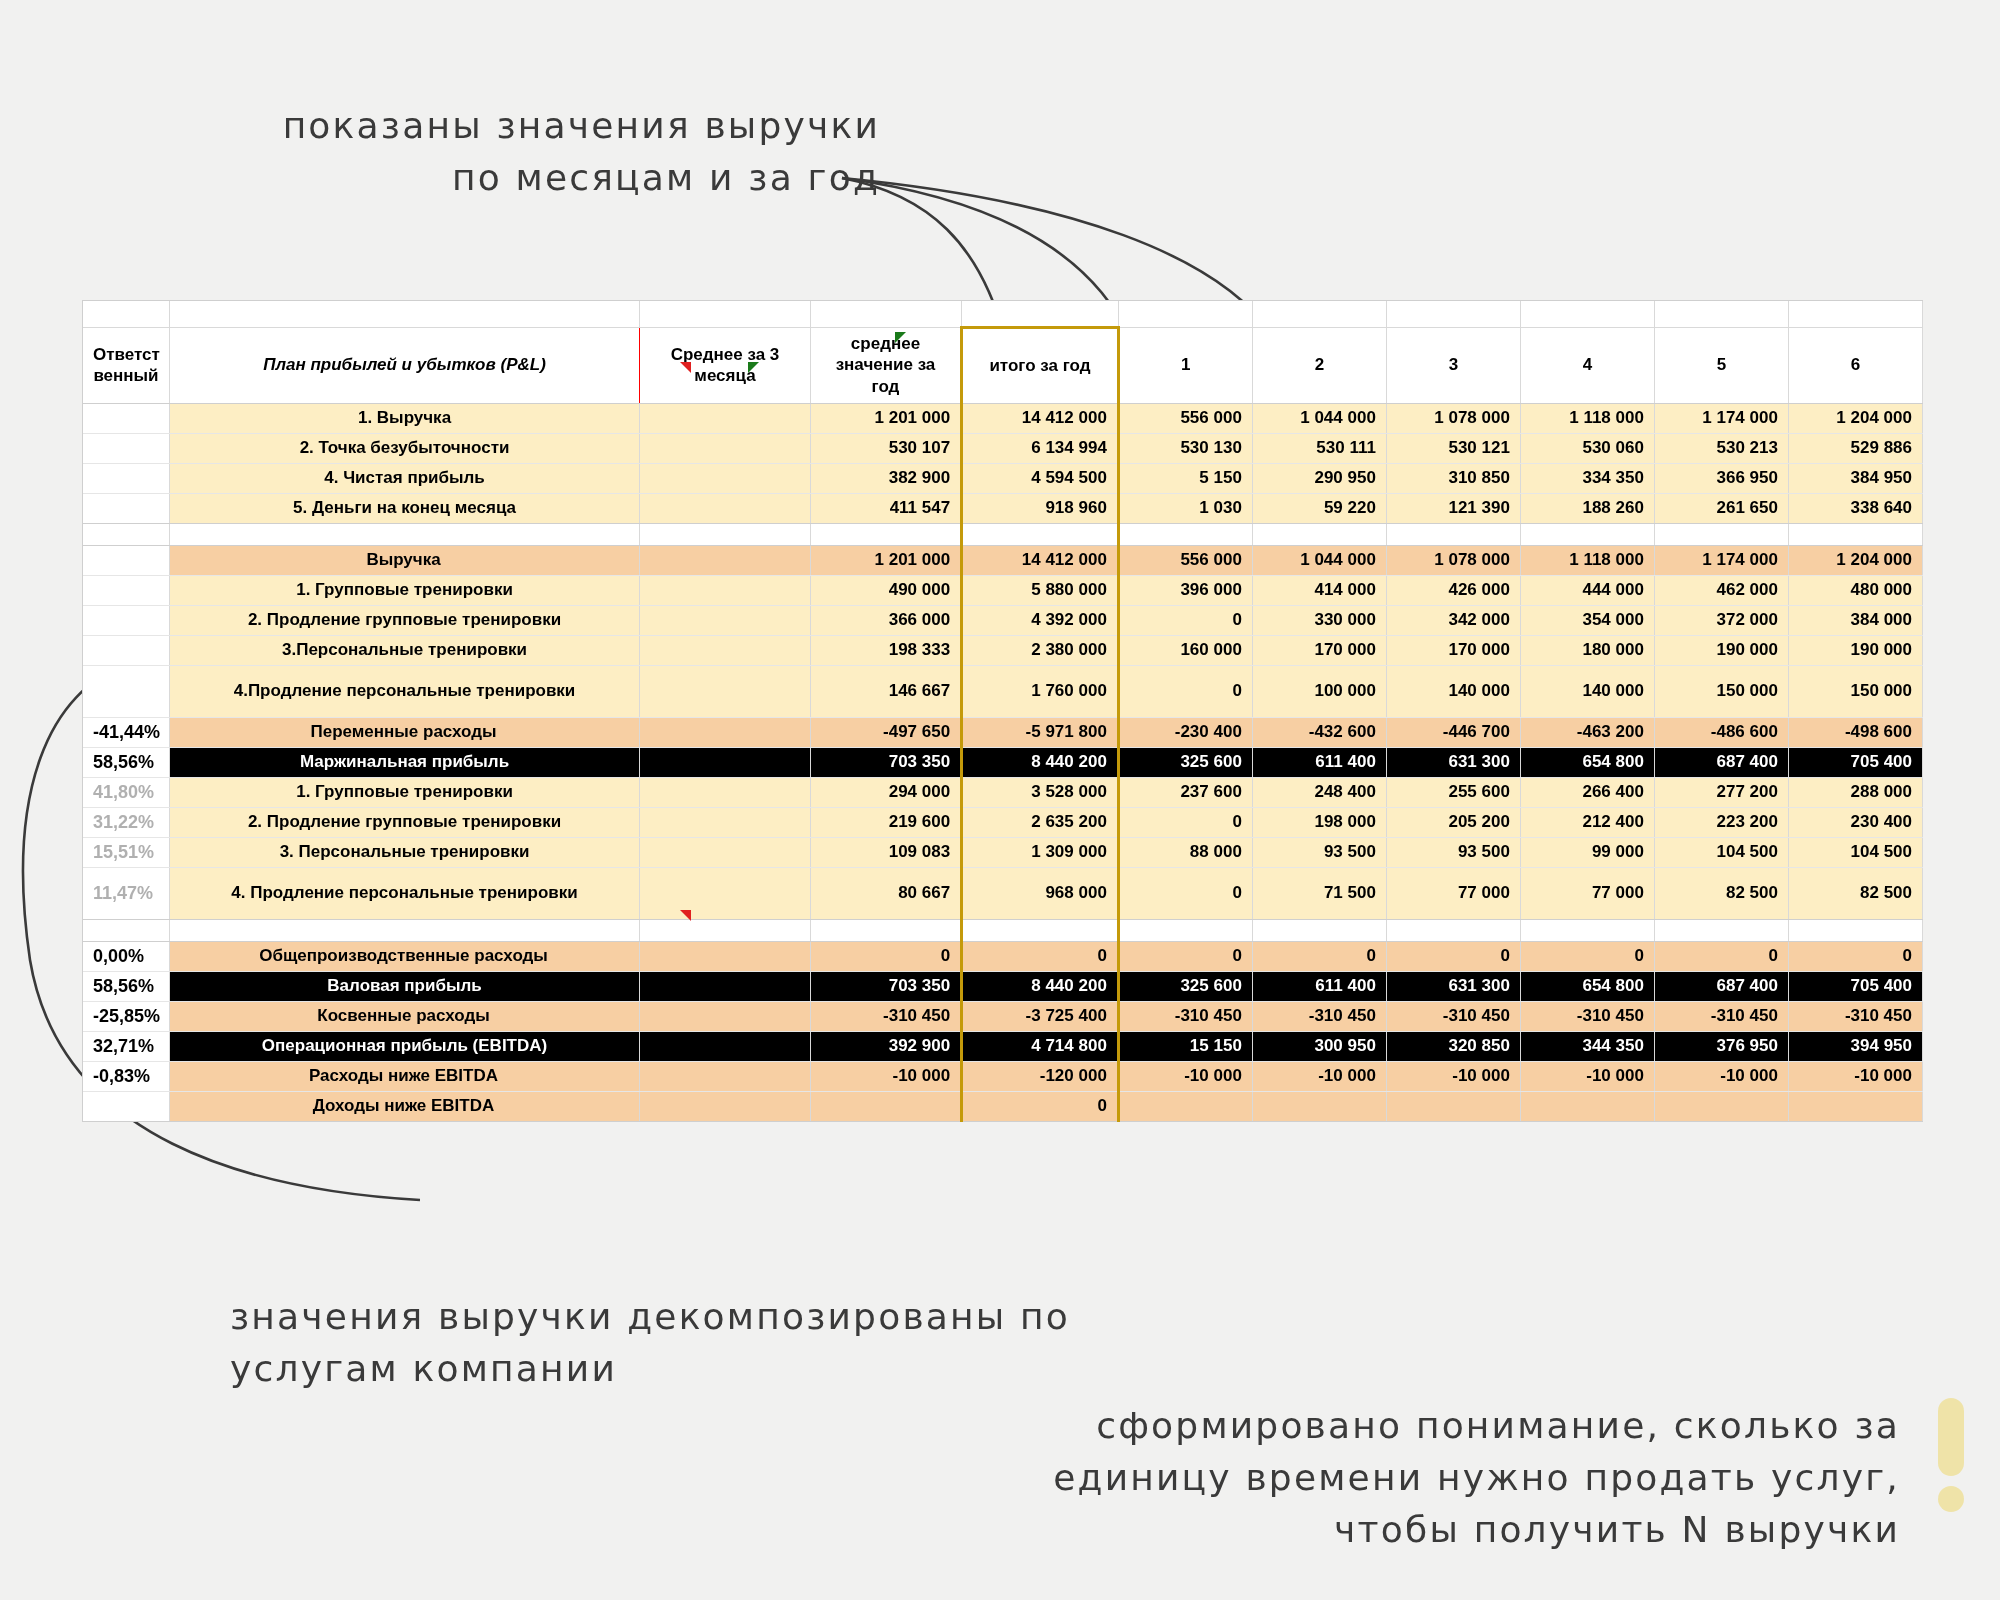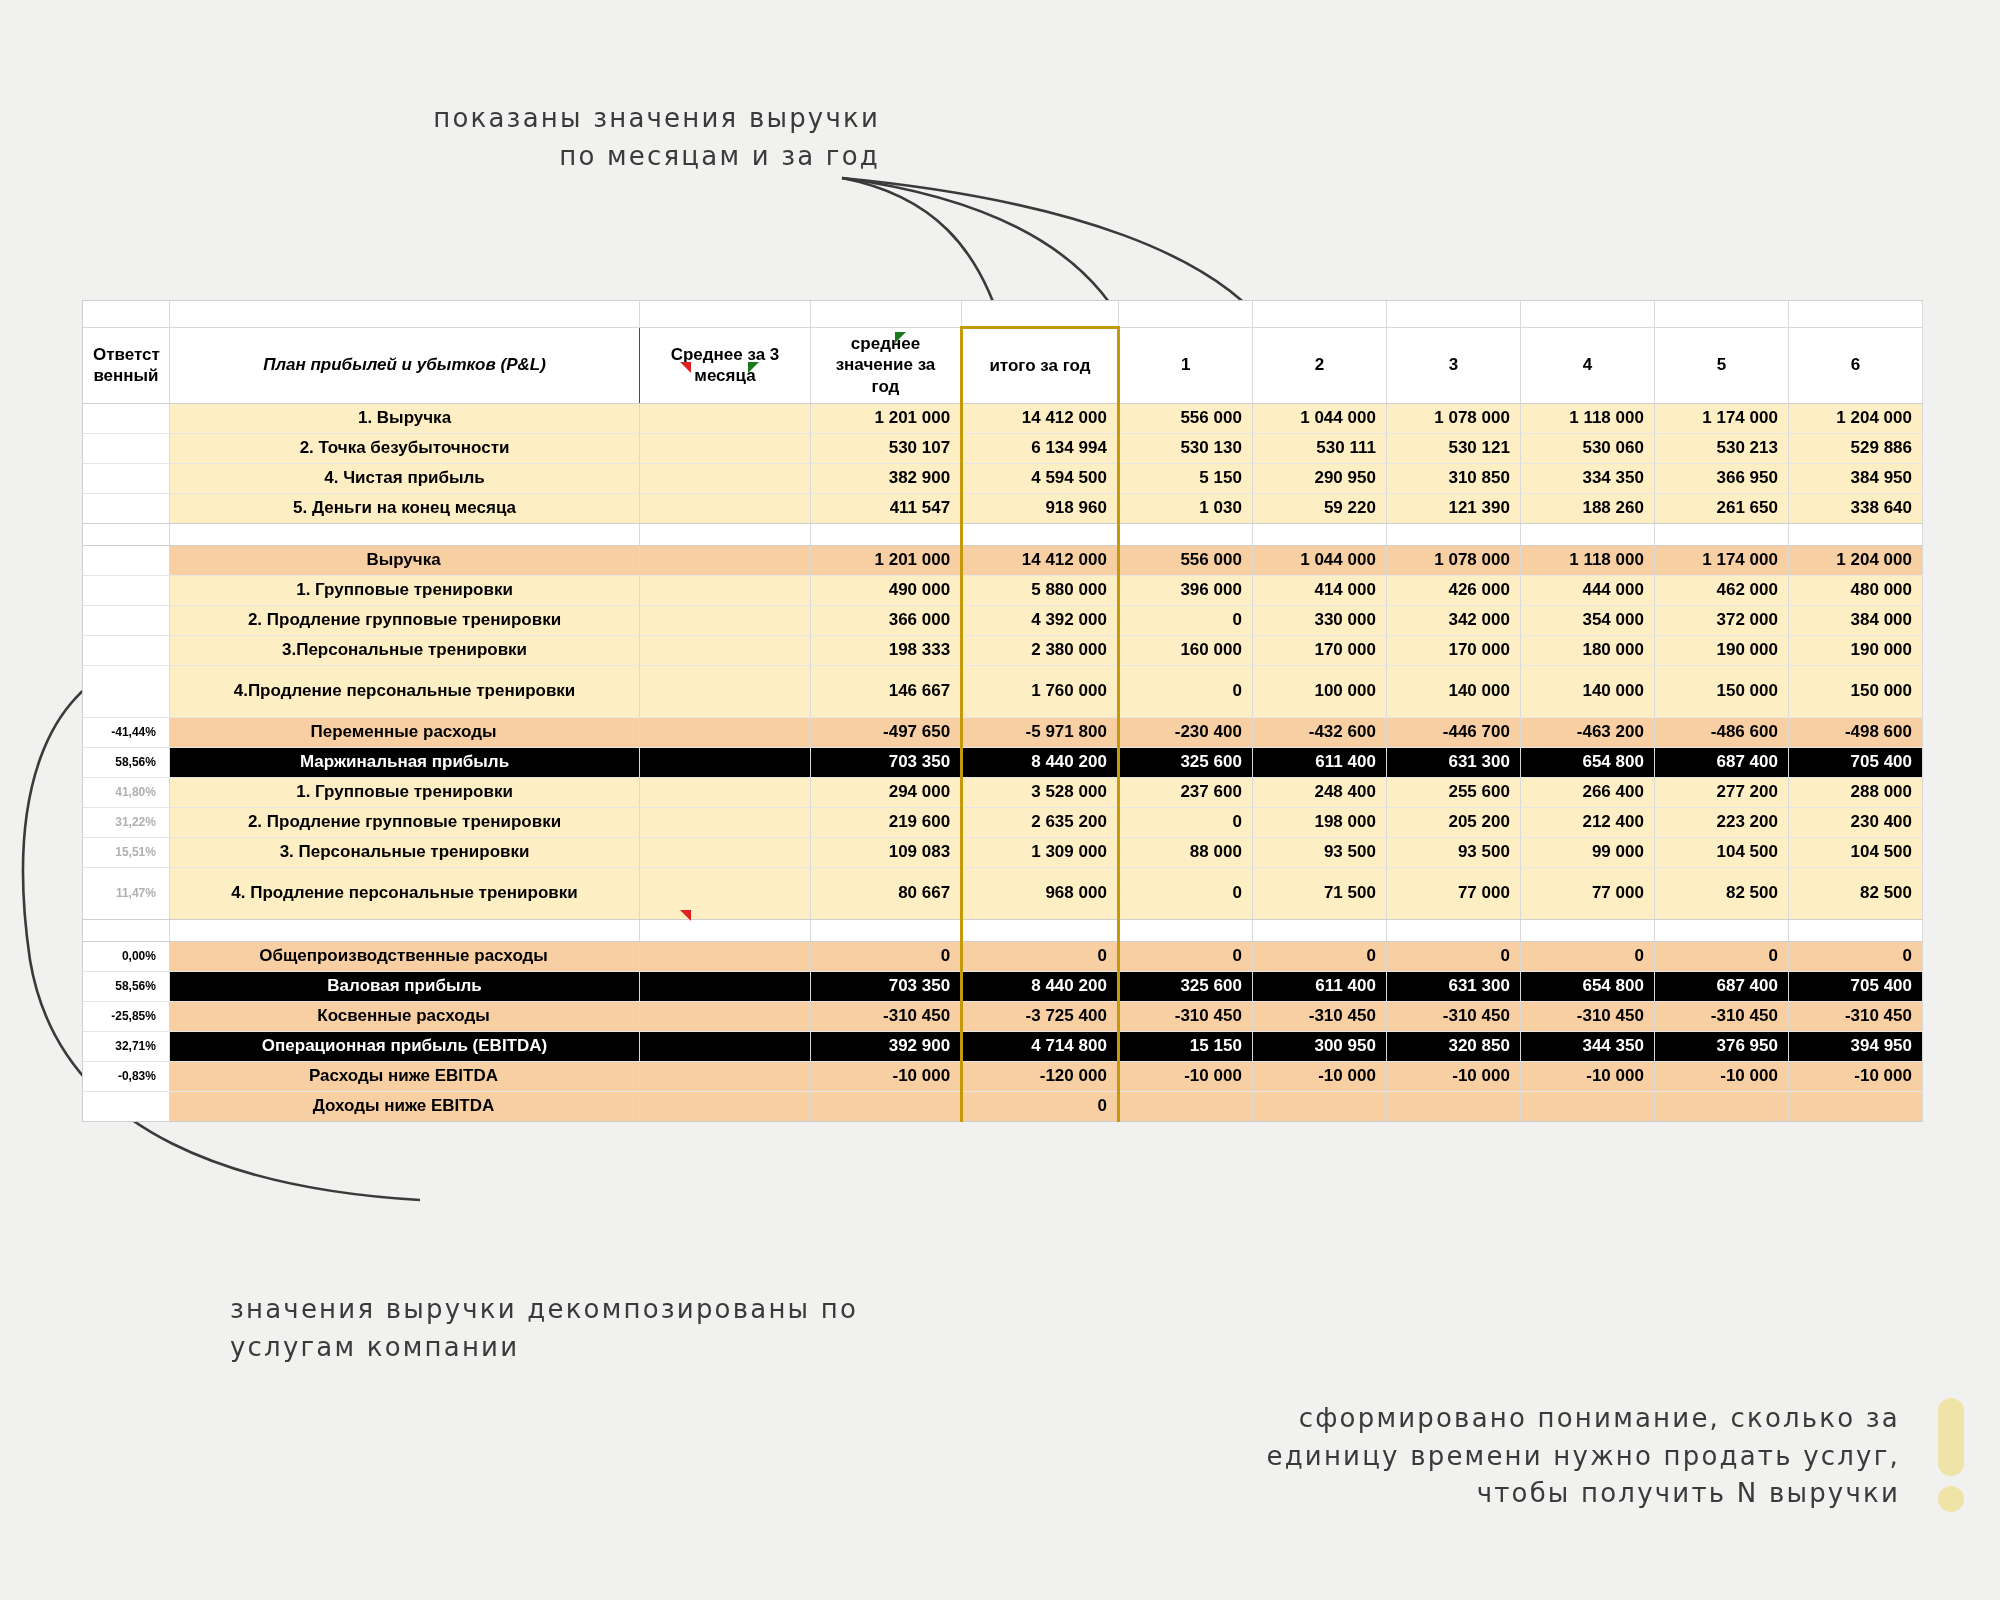--- a/index.html
+++ b/index.html
@@ -9,21 +9,21 @@
     background:#f1f1f0;
     font-family:"Liberation Sans", sans-serif;
     position:relative;overflow:hidden;
   }
 
   
   .caption{
     position:absolute;
     color:#3a3a3a;
     font-family:"DejaVu Sans", sans-serif;
-    font-size:26px;
+    font-size:36px;
     letter-spacing:2.2px;
     line-height:1.45;
     white-space:pre-line;
   }
   #caption-top{left:240px;top:100px;text-align:right;width:640px;}
   #caption-bottom{left:230px;top:1291px;text-align:left;width:880px;}
   #caption-conclusion{right:100px;top:1400px;text-align:right;width:880px;}
 
   .excl{
     position:absolute;right:36px;top:1398px;
@@ -89,21 +89,21 @@
     text-align:left;line-height:1.18;
     border-right:1px solid #fe0000;
   }
   td.hd-avg3{text-align:left;}
   td.hd-year{
     border-left:3px solid #c49a0a;border-right:3px solid #c49a0a;
     border-top:3px solid #c49a0a;
   }
 
   
-  td.resp{background:#ffffff;text-align:right;font-weight:bold;font-size:12px;color:#000;padding-right:13px;}
+  td.resp{background:#ffffff;text-align:left;font-weight:bold;font-size:18px;color:#000;padding-right:5px;}
   td.resp.muted{color:#b0b0b0;font-weight:bold;}
   td.label{text-align:center;font-weight:bold;color:#000;}
   td.num{text-align:right;font-weight:bold;}
   td.colyear{border-left:3px solid #c49a0a;border-right:3px solid #c49a0a;}
 
   
   .tint-cream td.label,.tint-cream td.num{background:#fdeec4;}
   .tint-peach td.label,.tint-peach td.num{background:#f7cfa3;padding-left:8px;}
   .tint-orange td.label,.tint-orange td.num{background:#000000;color:#ffffff;}
 

